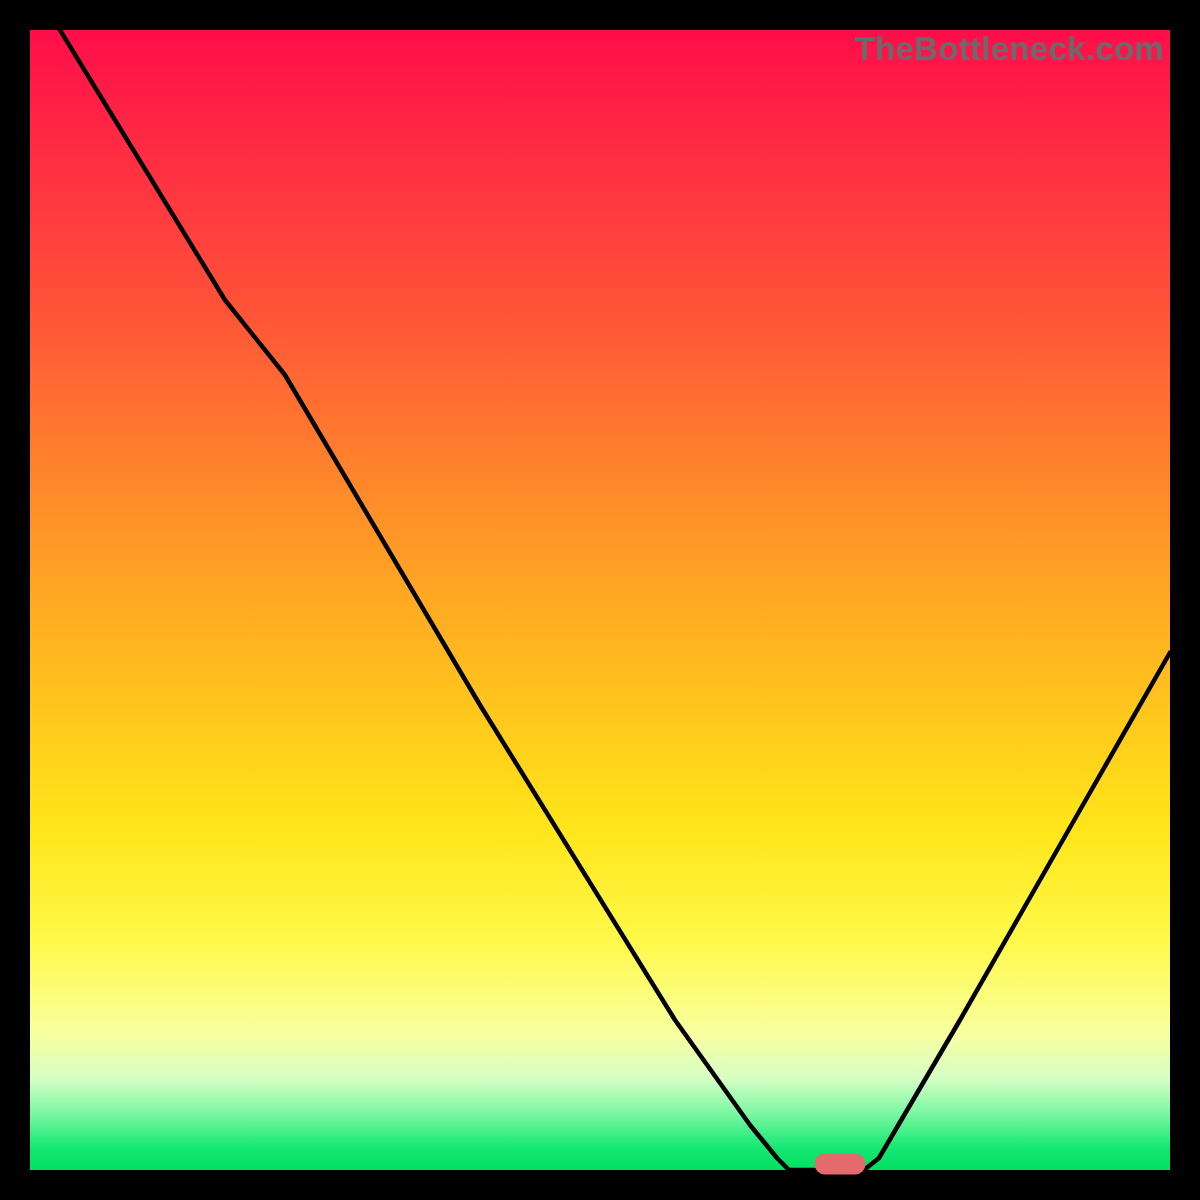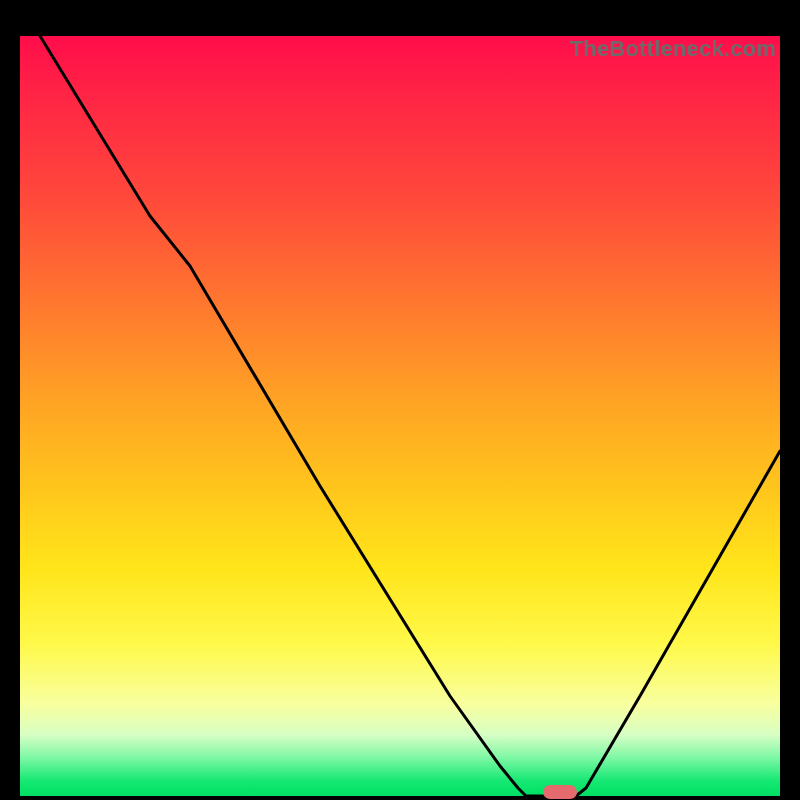--- a/index.html
+++ b/index.html
@@ -12,21 +12,20 @@
     font-family: Arial, Helvetica, sans-serif;
   }
 
   .frame {
     position: absolute;
     left: 20px;
     top: 20px;
     width: 760px;
     height: 760px;
     background: #000000;
-    margin-top: 16px;
   }
 
   .gradient-area {
     position: absolute;
     left: 0;
     top: 0;
     width: 760px;
     height: 760px;
     
     background: linear-gradient(

